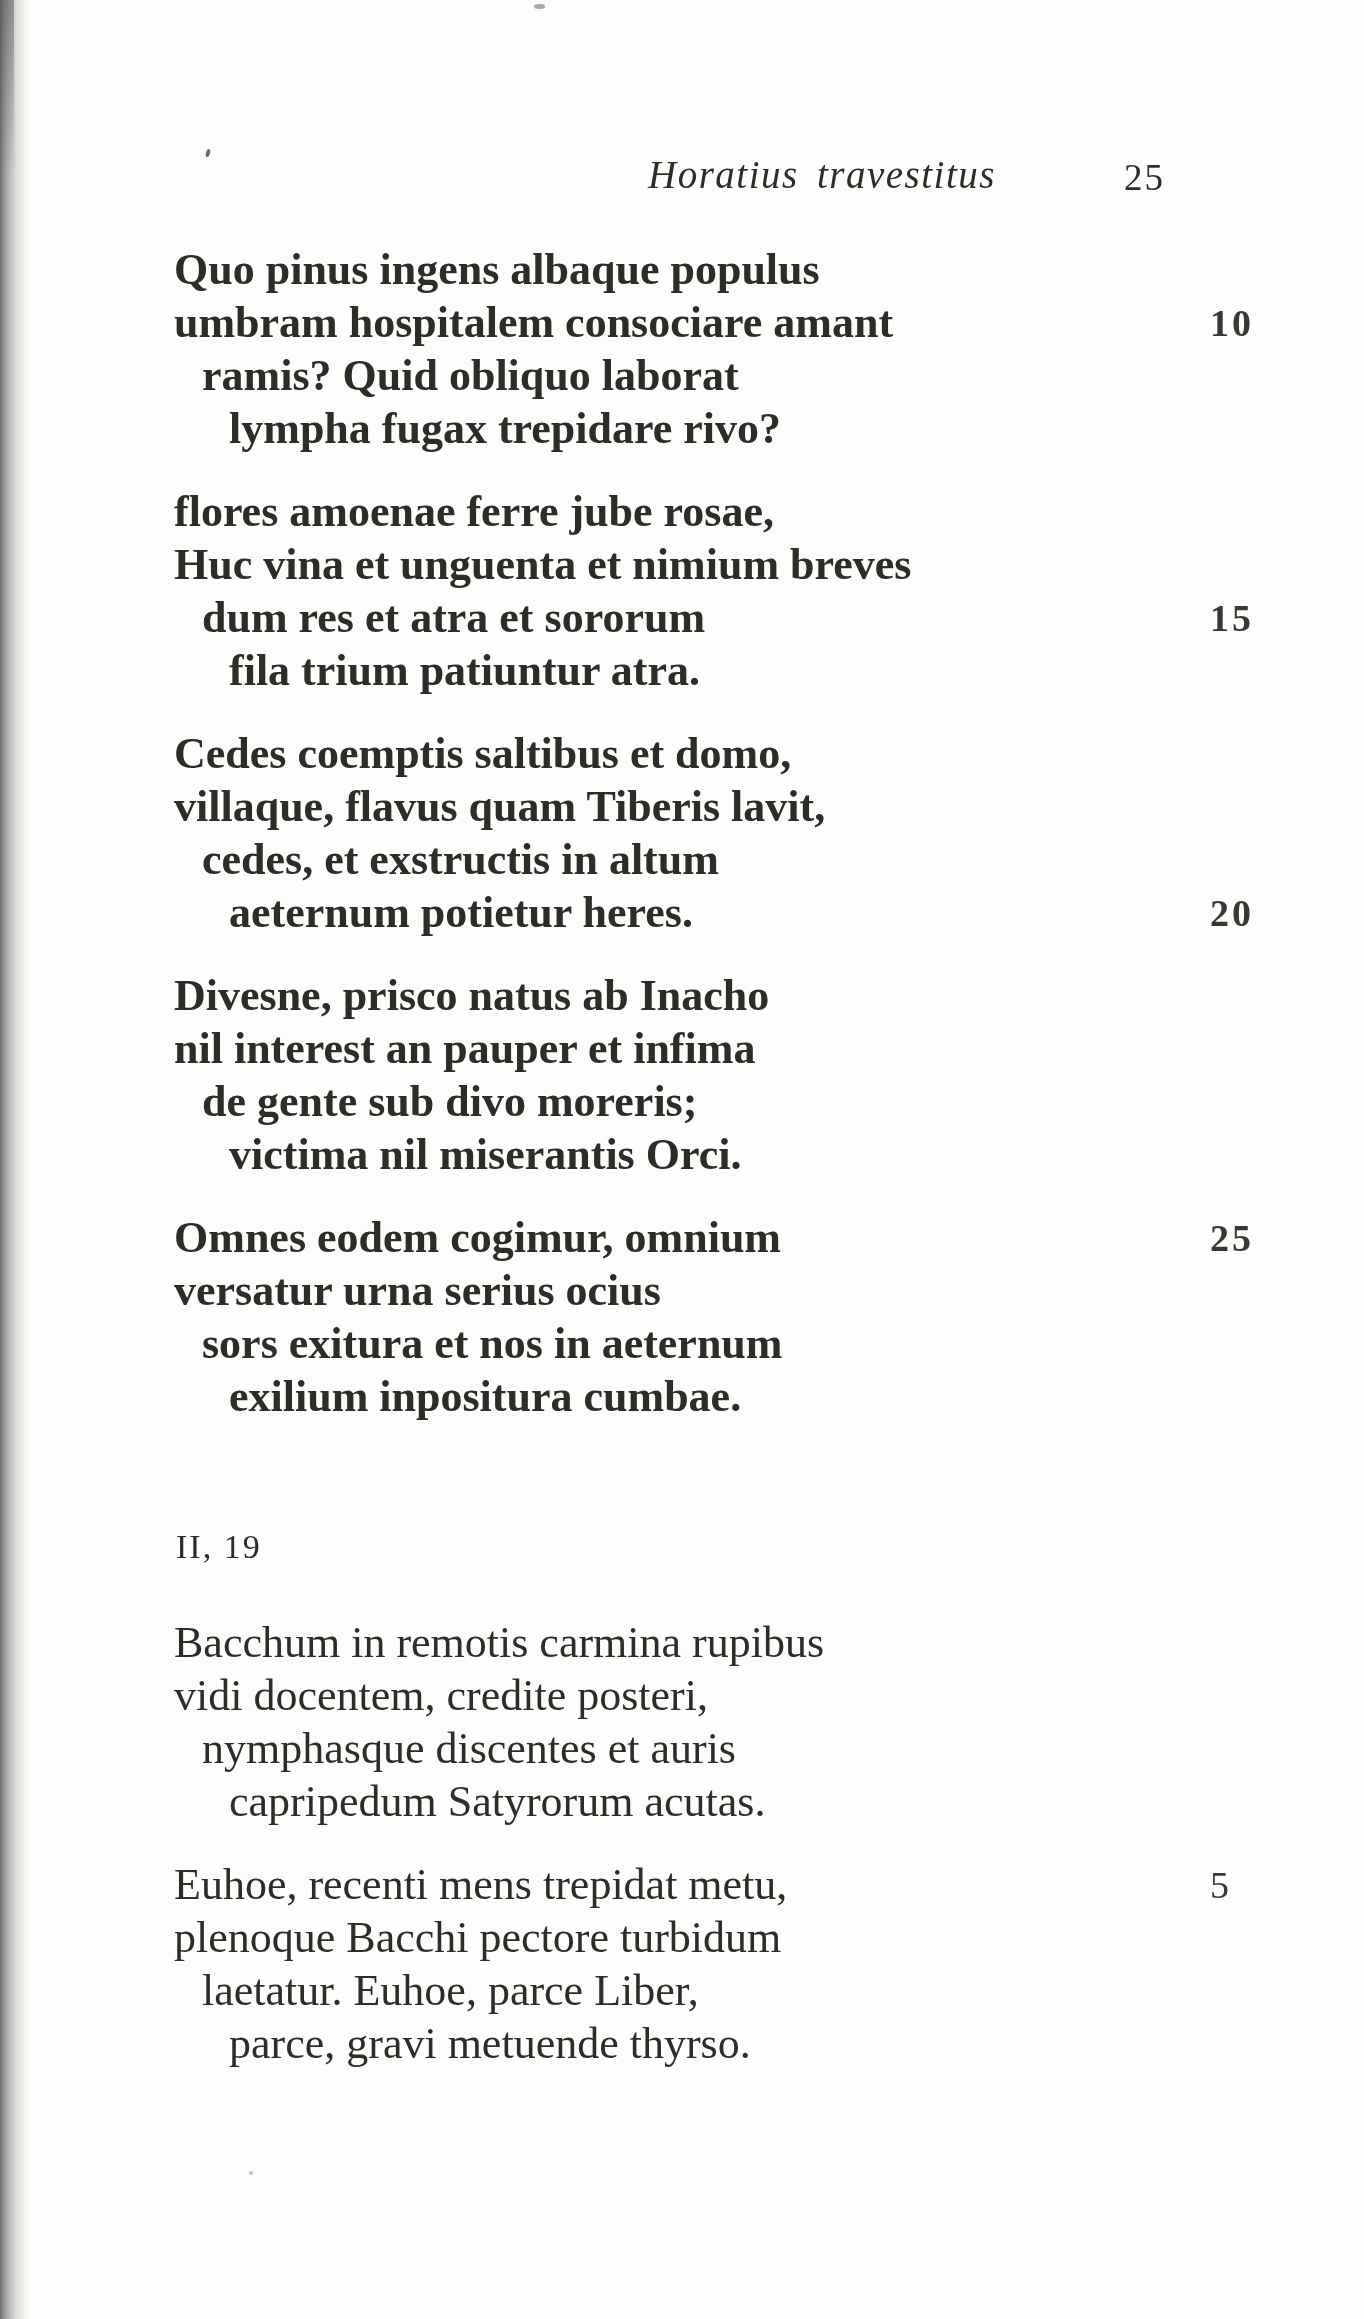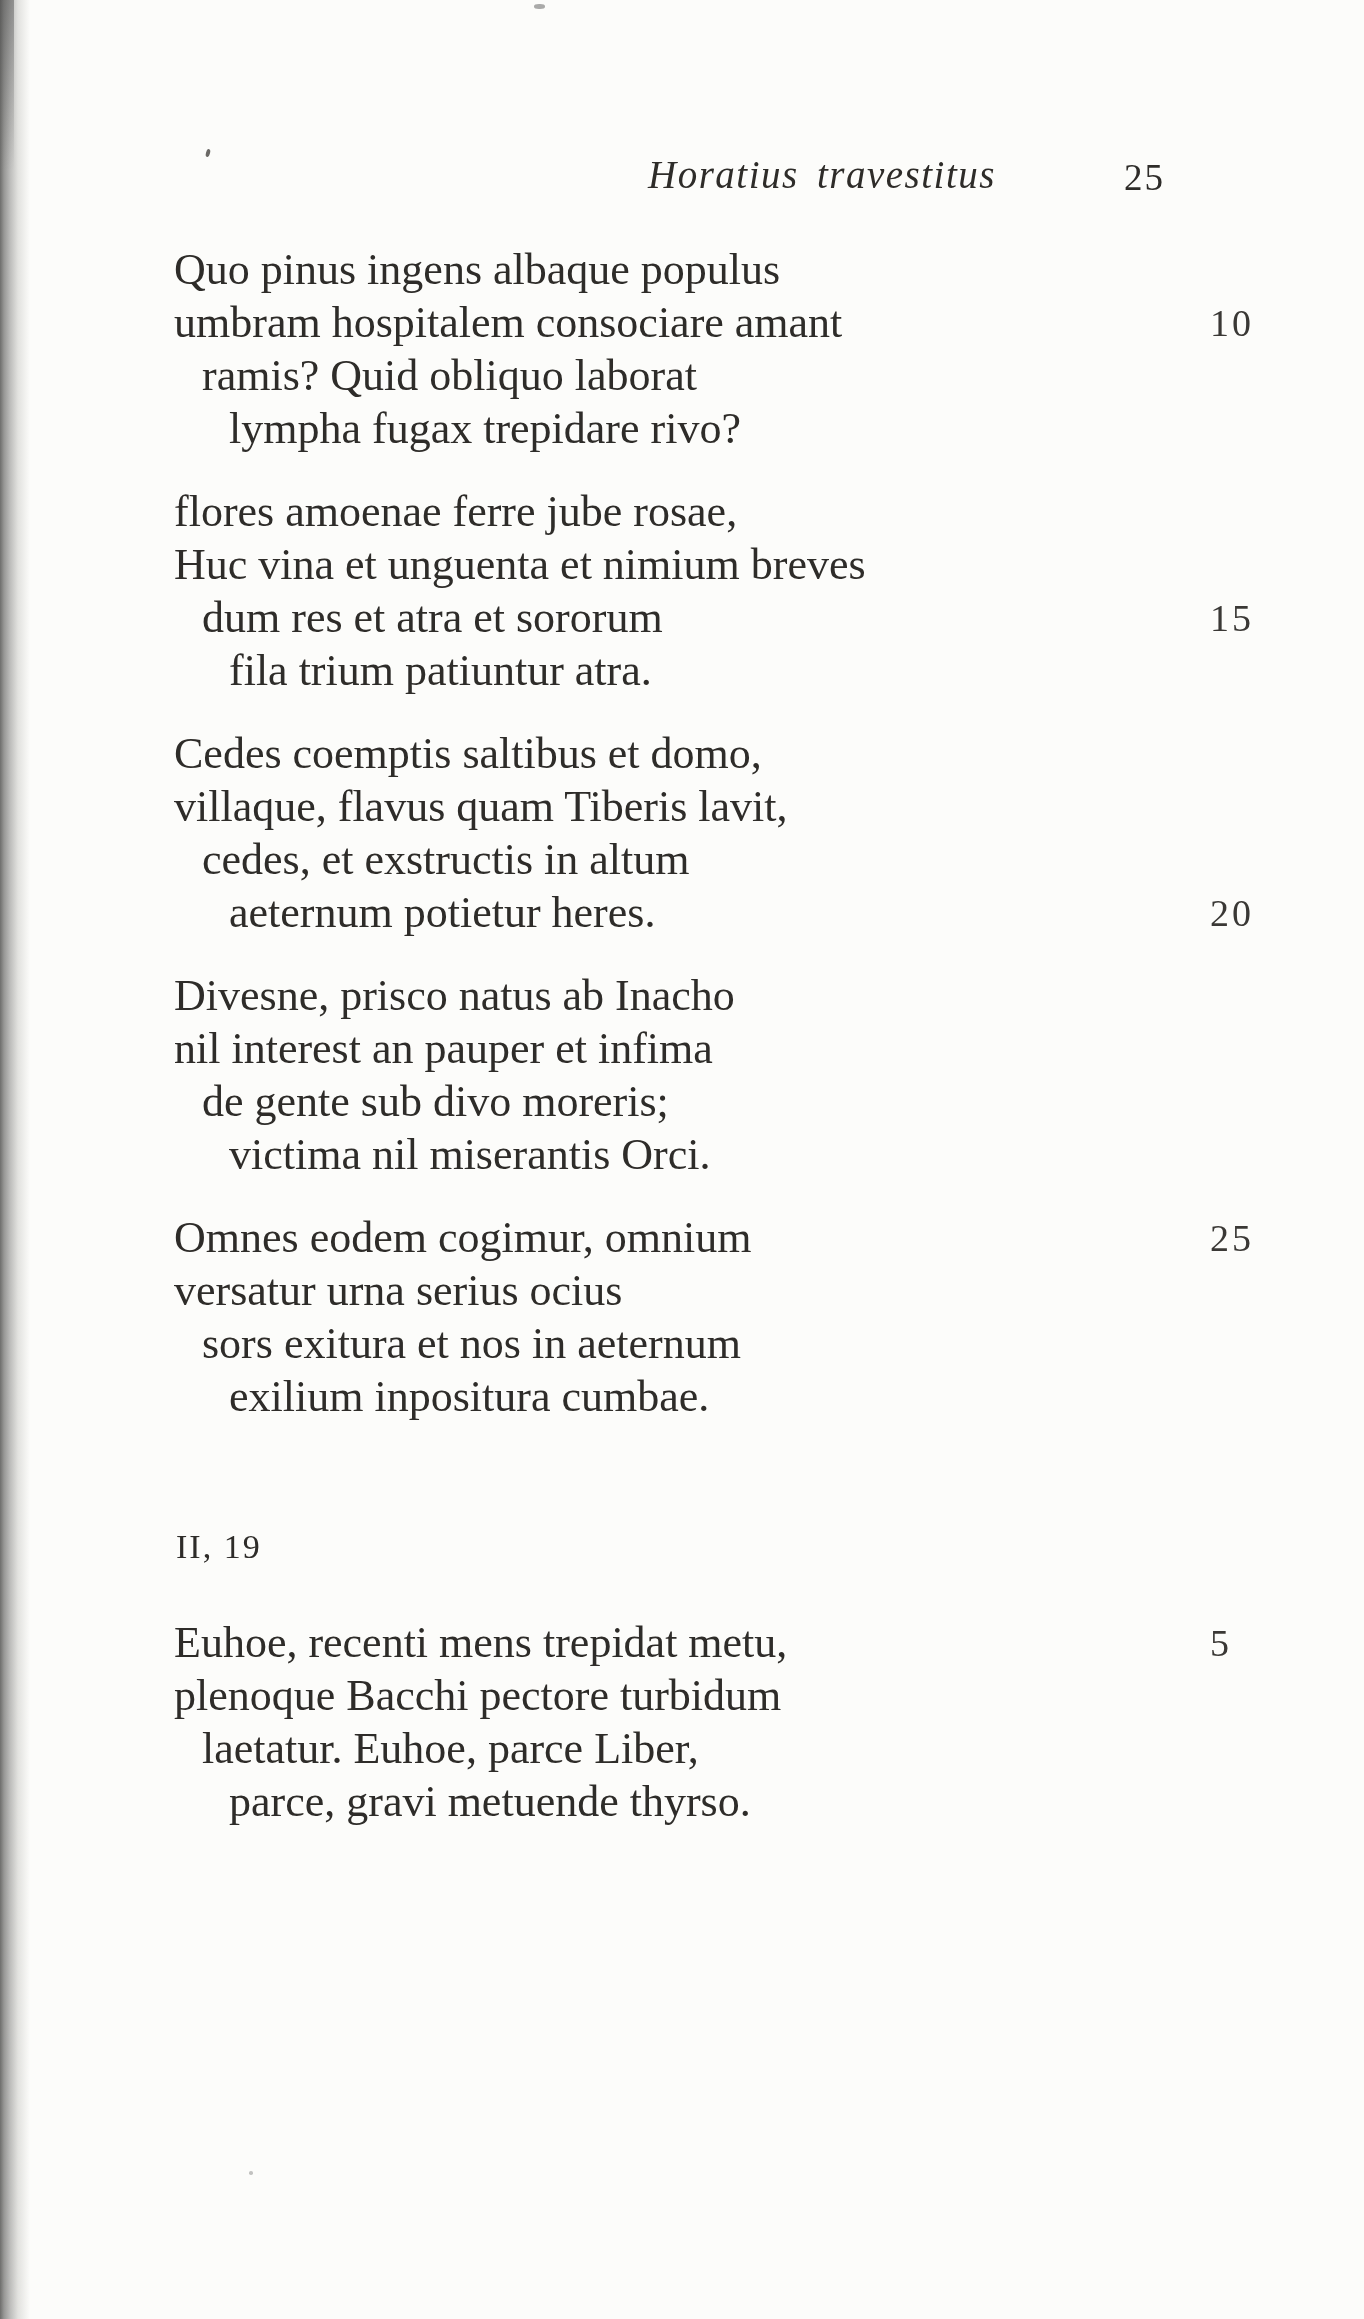--- a/index.html
+++ b/index.html
@@ -55,21 +55,21 @@
   }
   .folio {
     position: absolute;
     left: 1124px; top: 156px;
     font-size: 37px;
     letter-spacing: 2px;
     color: var(--ink);
   }
 
   .poem { position: absolute; left: 174px; width: 1120px; }
-  .poem-1 { top: 243px; }
+  .poem-1 { top: 243px; font-weight: bold; }
   .poem-2 { top: 1616px; }
 
   .stanza { margin-bottom: 30px; }
 
   .vline {
     position: relative;
     height: 53px;
     line-height: 53px;
     font-size: 44px;
     white-space: nowrap;
@@ -144,20 +144,26 @@
       <div class="vline i1"><span class="vtext">sors exitura et nos in aeternum</span></div>
       <div class="vline i2"><span class="vtext">exilium inpositura cumbae.</span></div>
     </div>
 
   </div>
 
   <div class="section-heading">II, 19</div>
 
   <div class="poem poem-2">
 
+    <div class="stanza">
+      <div class="vline i0"><span class="vtext">Bacchum in remotis carmina rupibus</span></div>
+      <div class="vline i0"><span class="vtext">vidi docentem, credite posteri,</span></div>
+      <div class="vline i1"><span class="vtext">nymphasque discentes et auris</span></div>
+      <div class="vline i2"><span class="vtext">capripedum Satyrorum acutas.</span></div>
+    </div>
 
     <div class="stanza">
       <div class="vline i0"><span class="vtext">Euhoe, recenti mens trepidat metu,</span><span class="margin-num">5</span></div>
       <div class="vline i0"><span class="vtext">plenoque Bacchi pectore turbidum</span></div>
       <div class="vline i1"><span class="vtext">laetatur. Euhoe, parce Liber,</span></div>
       <div class="vline i2"><span class="vtext">parce, gravi metuende thyrso.</span></div>
     </div>
 
   </div>
 

